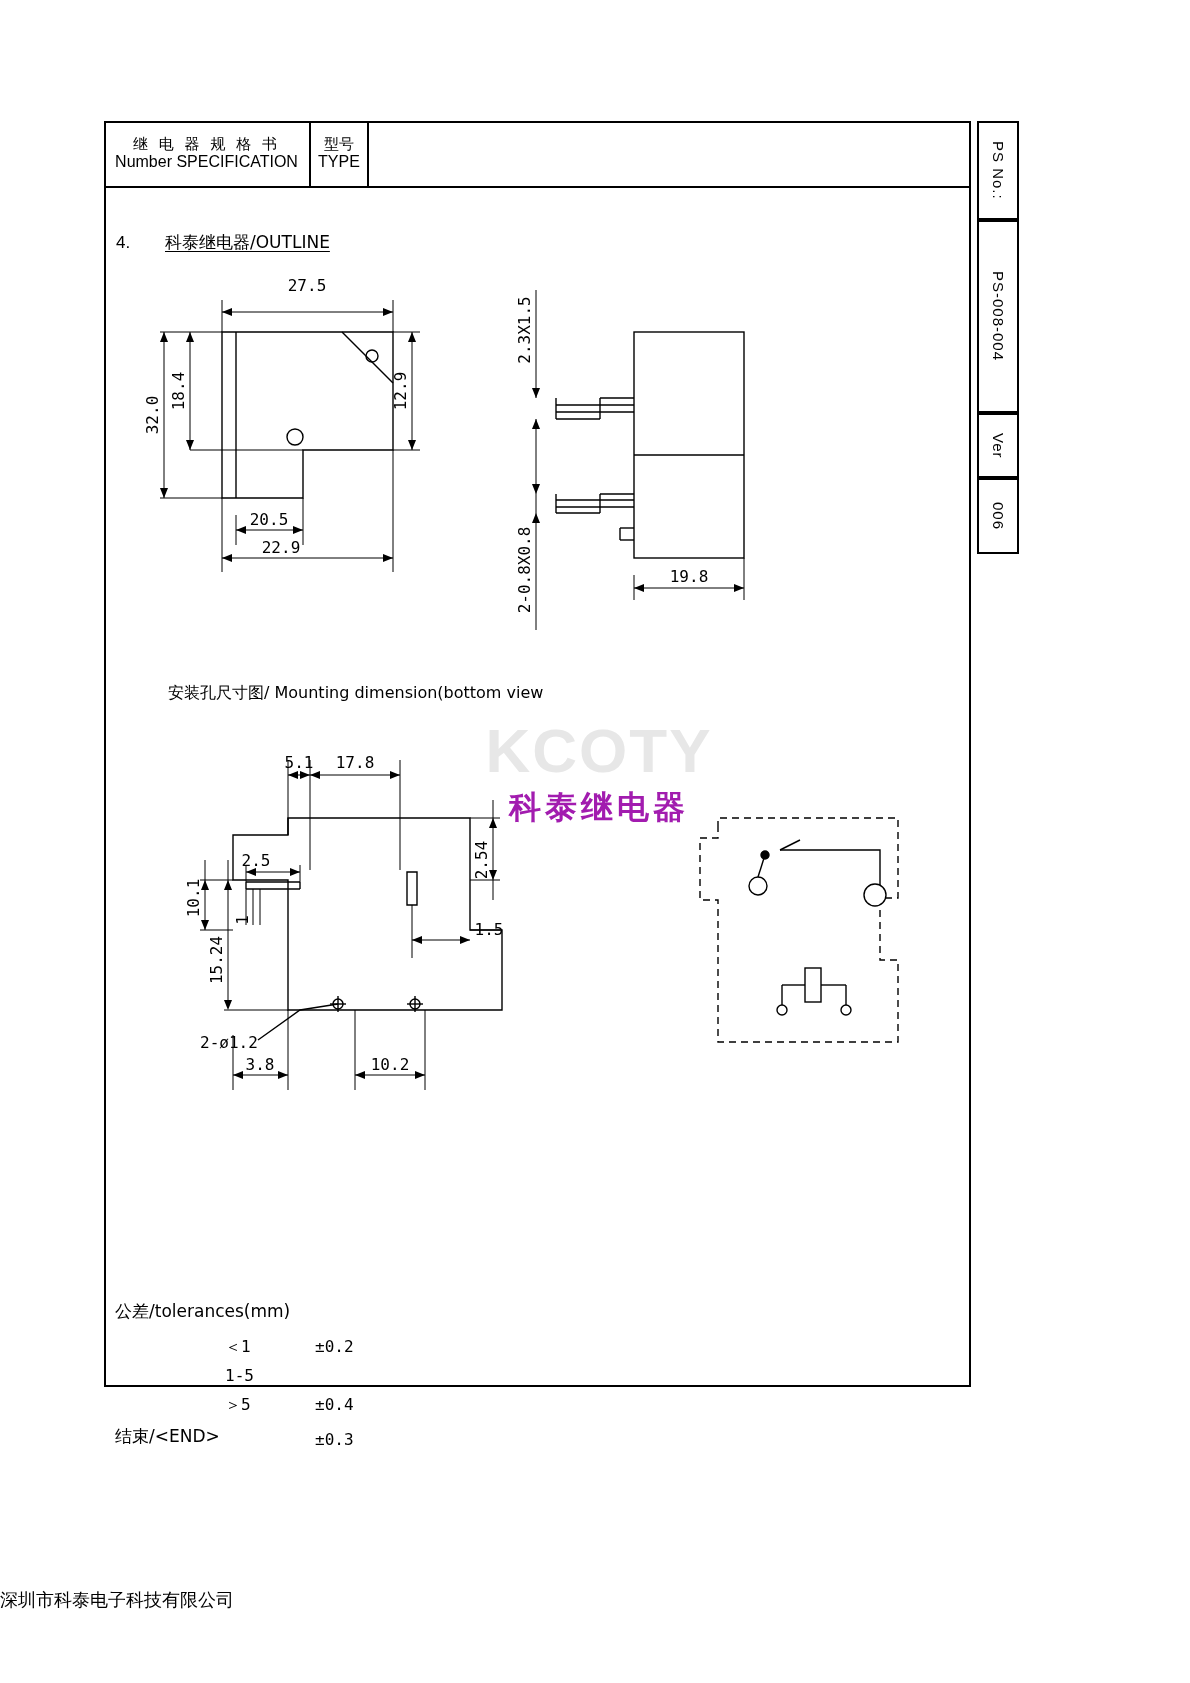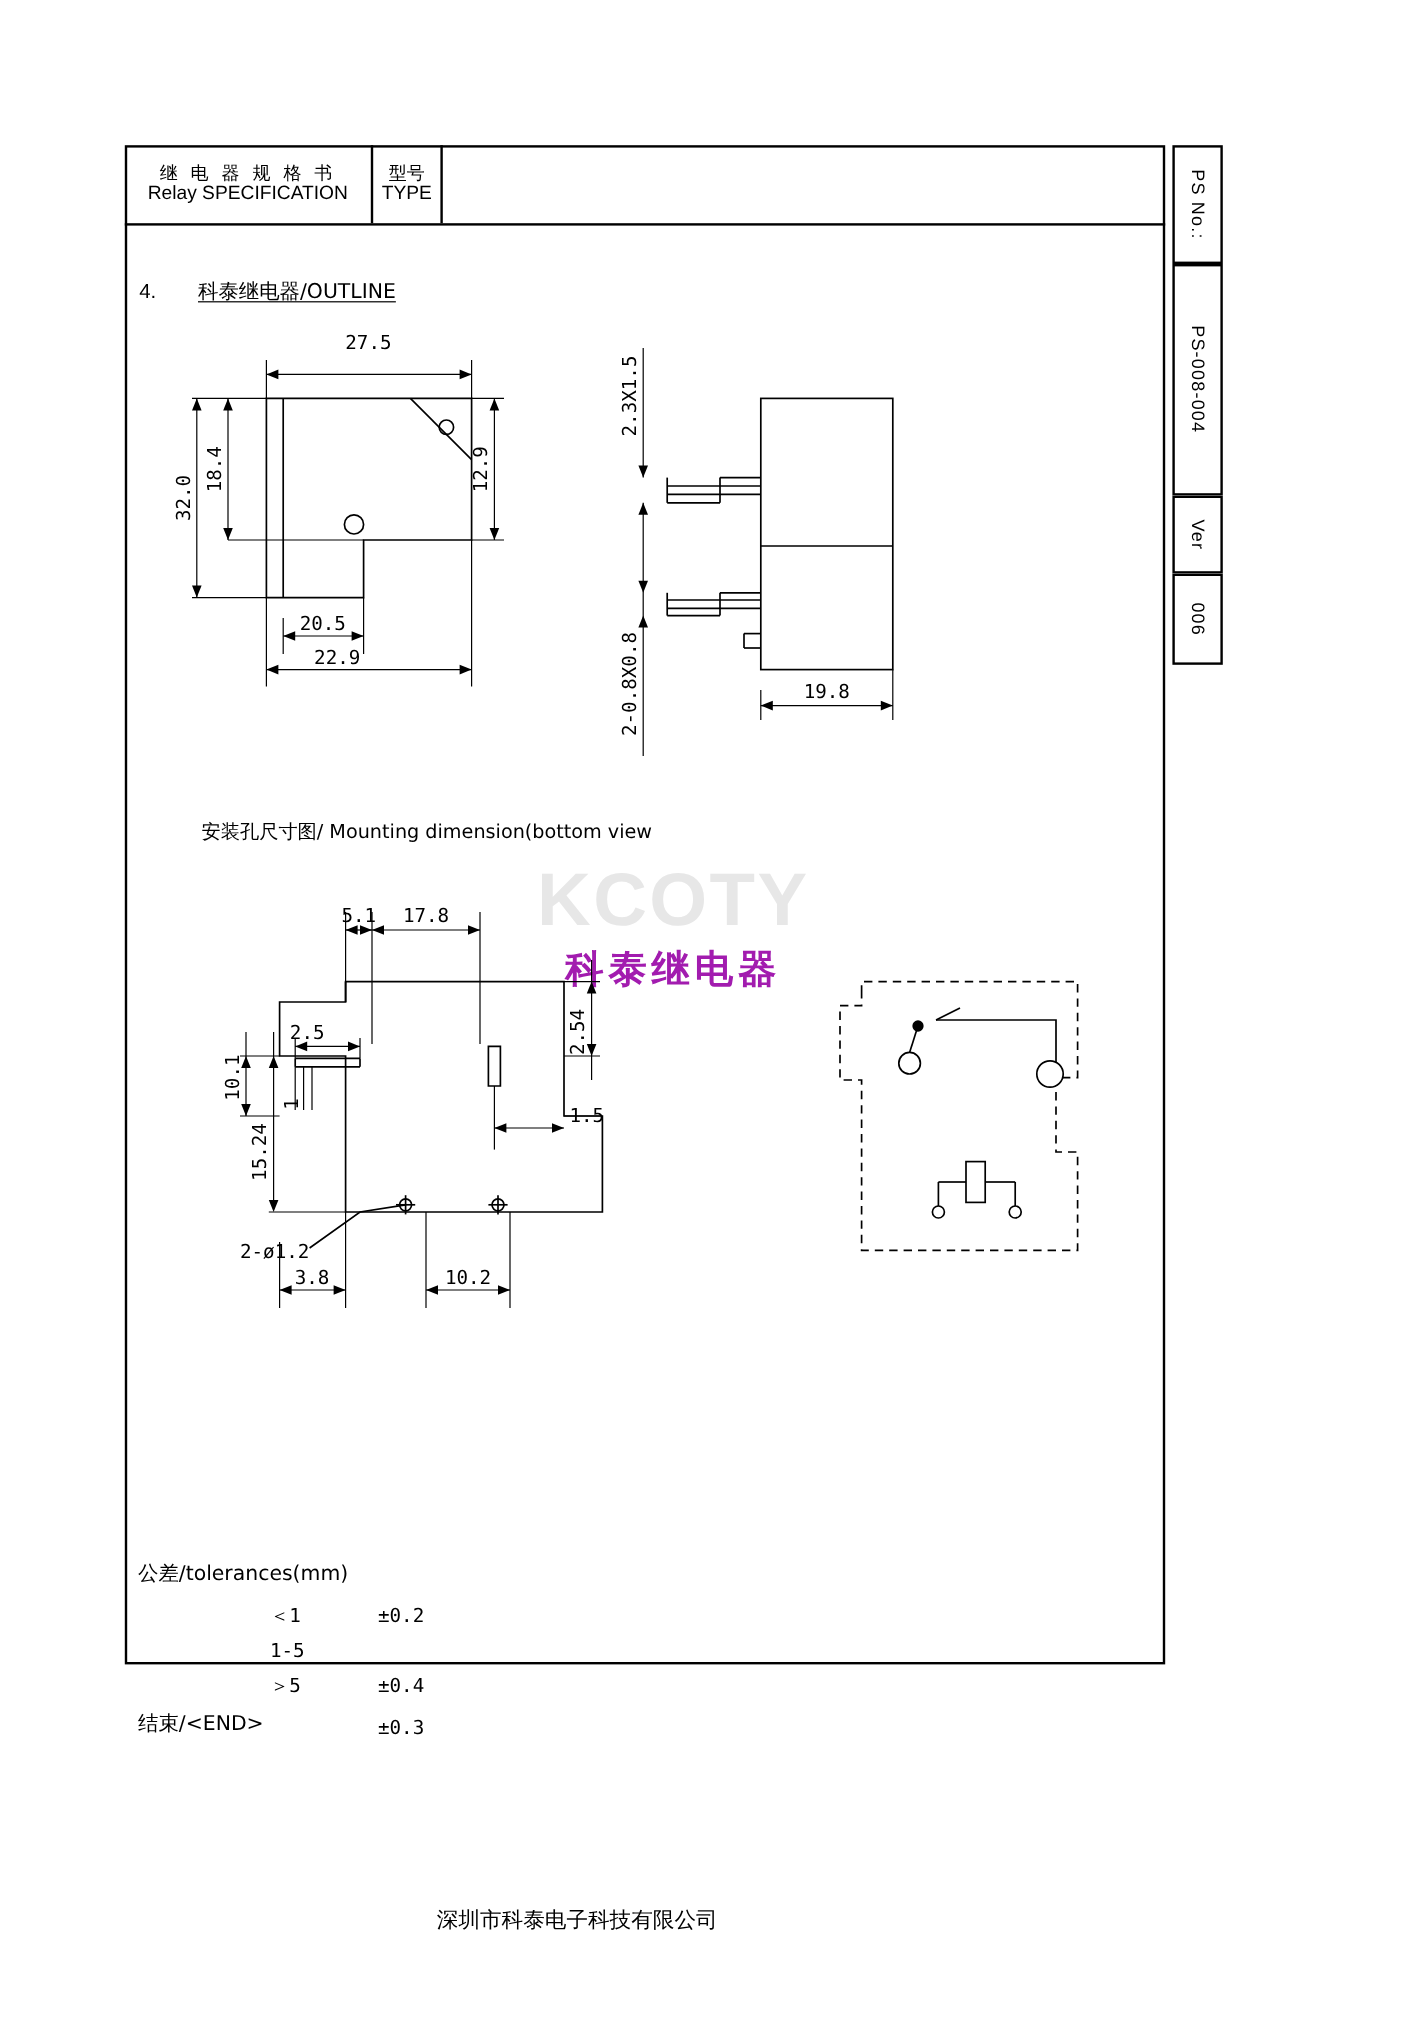--- a/index.html
+++ b/index.html
@@ -120,28 +120,28 @@
   .end-label {
     position: absolute;
     left: 115px; top: 1425px;
     font-size: 17px;
     font-family: "DejaVu Sans", sans-serif;
   }
   .footer {
     position: absolute;
     left: 0; top: 1588px;
     width: 962px;
-    text-align: center;
+    text-align: left;
     font-size: 18px;
     font-family: "DejaVu Sans", sans-serif;
   }
   
   .wm {
     position: absolute;
-    left: 396px;
+    left: 434px;
     top: 720px;
     width: 330px;
     text-align: center;
     pointer-events: none;
     user-select: none;
   }
   .wm .wm1 {
     font-size: 62px;
     font-weight: bold;
     color: #e7e7e7;
@@ -164,21 +164,21 @@
 </head>
 <body>
 
 <div class="page">
 
   <div class="frame"></div>
 
   <div class="hdr">
     <div class="hdr-cell c1">
       <div class="cn-sp">继 电 器 规 格 书</div>
-      <div class="en">Relay SPECIFICATION</div>
+      <div class="en">Number SPECIFICATION</div>
     </div>
     <div class="hdr-cell c2">
       <div class="cn-sp" style="letter-spacing:0">型号</div>
       <div class="en">TYPE</div>
     </div>
     <div class="hdr-cell c5">
       <div class="en"></div>
     </div>
   </div>
 

